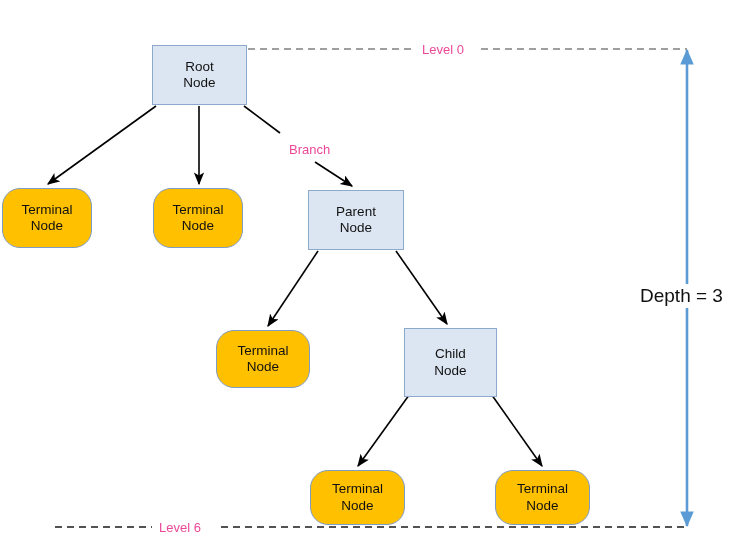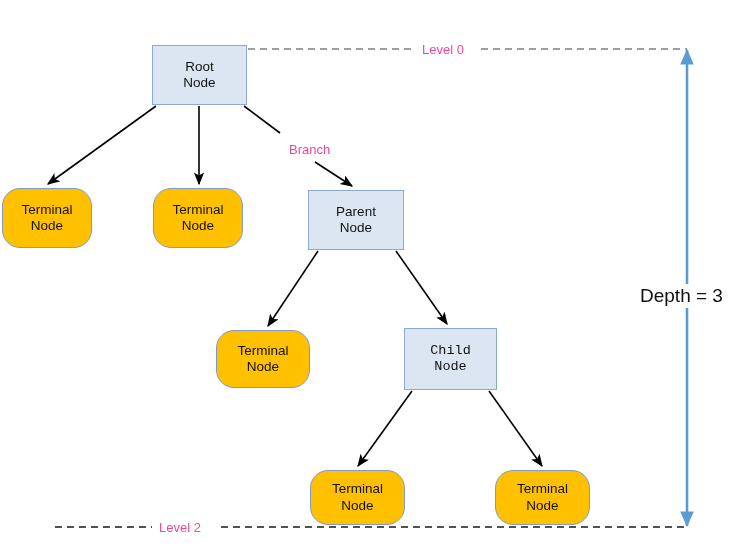--- a/index.html
+++ b/index.html
@@ -130,36 +130,36 @@
   <div class="node node-internal" style="left:308px; top:190px; width:96px; height:60px;">
     <span class="ln">Parent</span>
     <span class="ln">Node</span>
   </div>
 
   <div class="node node-terminal" style="left:216px; top:330px; width:94px; height:58px;">
     <span class="ln">Terminal</span>
     <span class="ln">Node</span>
   </div>
 
-  <div class="node node-internal" style="left:404px; top:328px; width:93px; height:62px;font-family:Liberation Mono, monospace;">
+  <div class="node node-internal" style="left:404px; top:328px; width:93px; height:69px;">
     <span class="ln">Child</span>
     <span class="ln">Node</span>
   </div>
 
   <div class="node node-terminal" style="left:310px; top:470px; width:95px; height:55px;">
     <span class="ln">Terminal</span>
     <span class="ln">Node</span>
   </div>
 
   <div class="node node-terminal" style="left:495px; top:470px; width:95px; height:55px;">
     <span class="ln">Terminal</span>
     <span class="ln">Node</span>
   </div>
 
   <div class="label" style="left:277px; top:142px;margin-left:12px;">Branch</div>
 
   <div class="label" style="left:422px; top:42px;">Level 0</div>
 
-  <div class="label" style="left:159px; top:520px;">Level 2</div>
+  <div class="label" style="left:159px; top:520px;">Level 6</div>
 
   <div class="depth-label" style="left:637px; top:284px;">Depth = 3</div>
 
 </div>
 
 </body></html>

